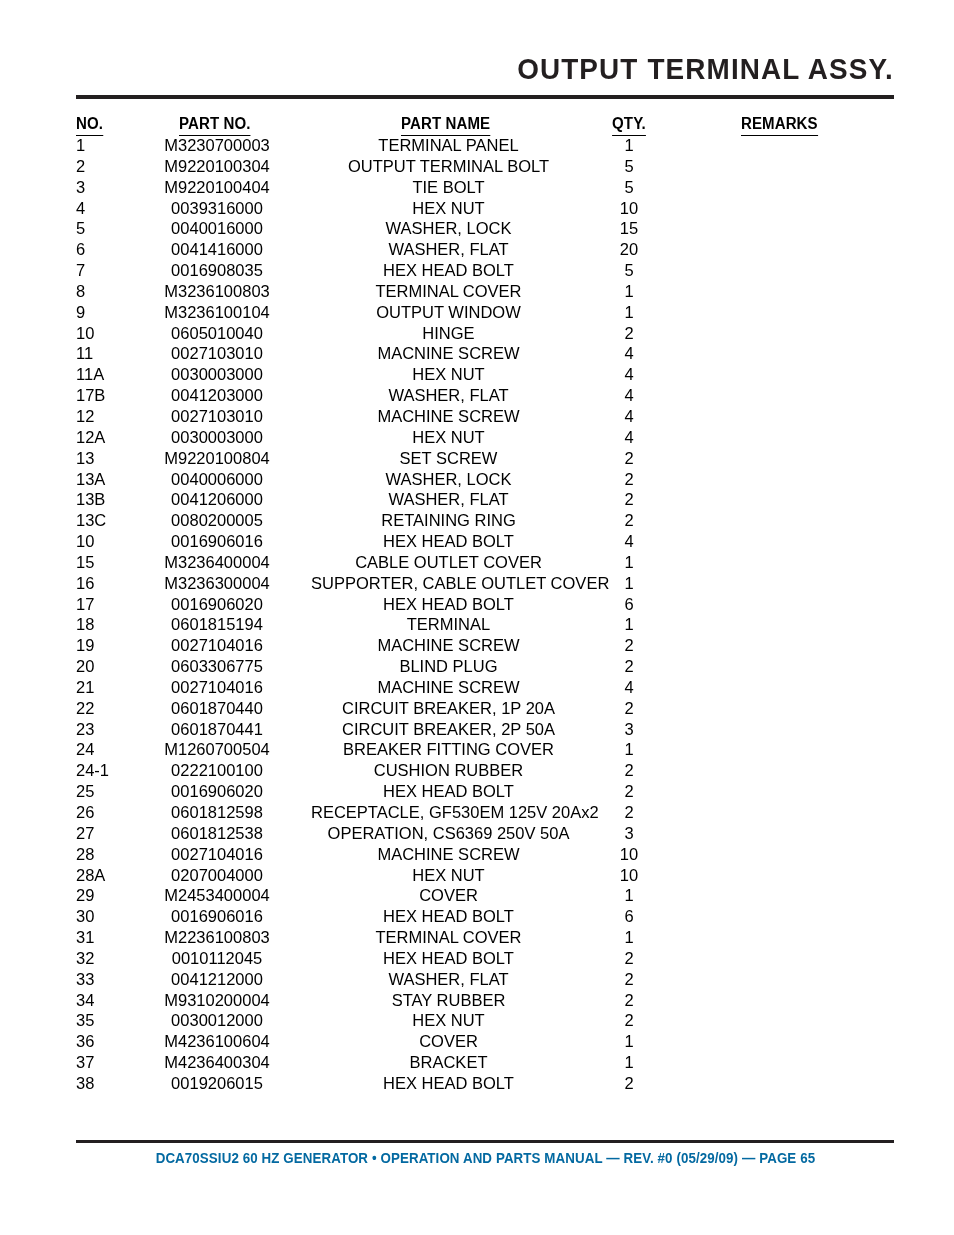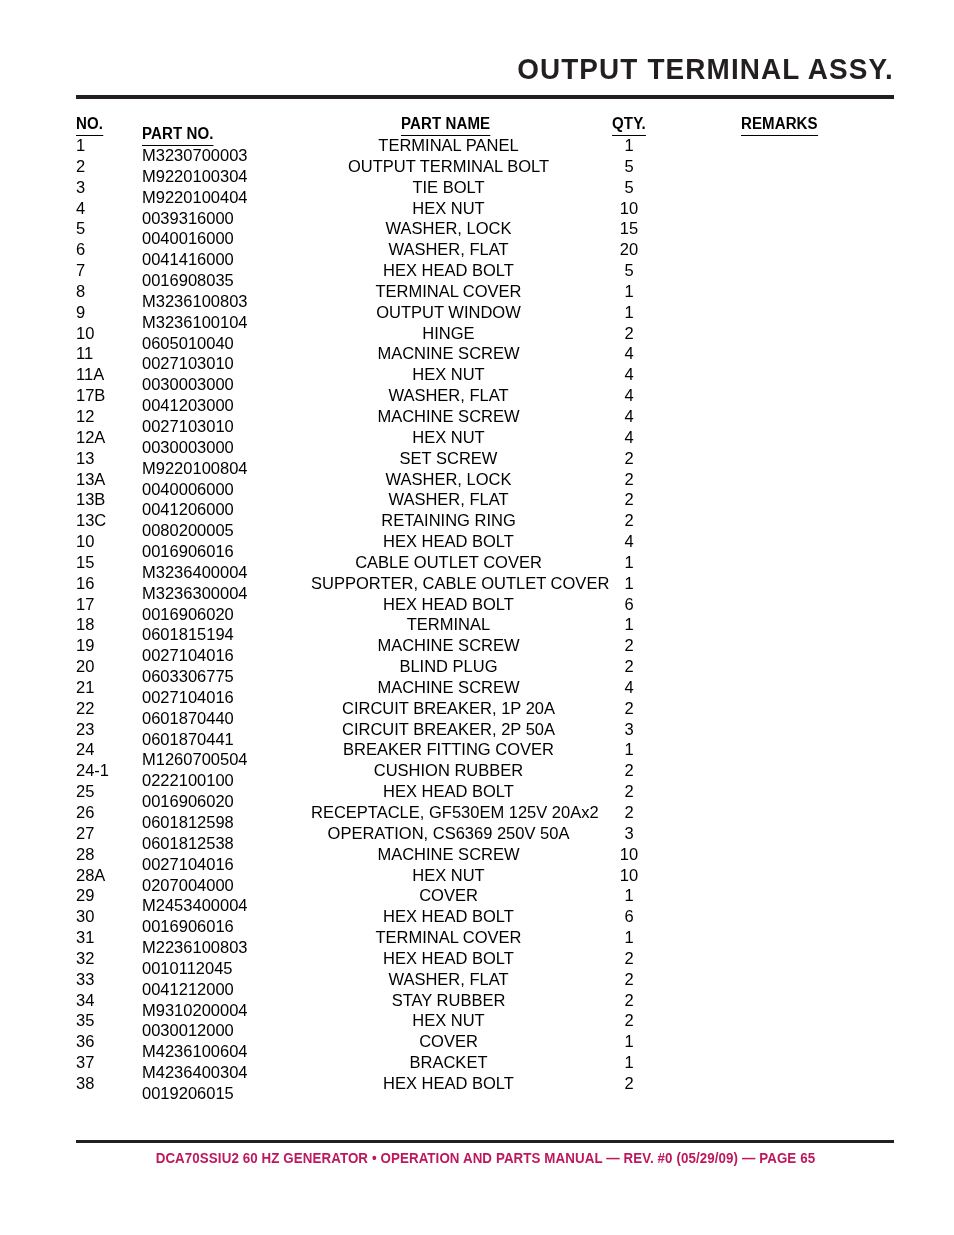--- a/index.html
+++ b/index.html
@@ -69,21 +69,21 @@
   }
 
   .col {
     position: absolute;
     top: 0;
     font-size: 16.5px;
     line-height: 20.85px;
   }
 
   .c-no     { left: 76px;  width: 58px;  text-align: left; }
-  .c-part   { left: 142px; width: 150px; text-align: left; margin-top: 10px; }
+  .c-part   { left: 142px; width: 150px; text-align: center; }
   .c-name   { left: 311px; width: 275px; text-align: center; }
   .c-qty    { left: 596px; width: 66px;  text-align: center; }
   .c-rem    { left: 672px; width: 220px; text-align: center; }
 
   .header-row {
     height: 23px;
     line-height: 23px;
   }
   .header-row .col {
     font-weight: bold;
@@ -113,21 +113,21 @@
   }
   .footer {
     position: absolute;
     left: 76px;
     top: 1150px;
     width: 818px;
     text-align: center;
     font-size: 14.5px;
     font-weight: bold;
     letter-spacing: 0.1px;
-    color: #be185d;
+    color: #0369a1;
     white-space: nowrap;
   }
   .footer-inner {
     display: inline-block;
     transform: scaleX(0.92);
     transform-origin: center center;
   }
 </style>
 </head>
 <body>

